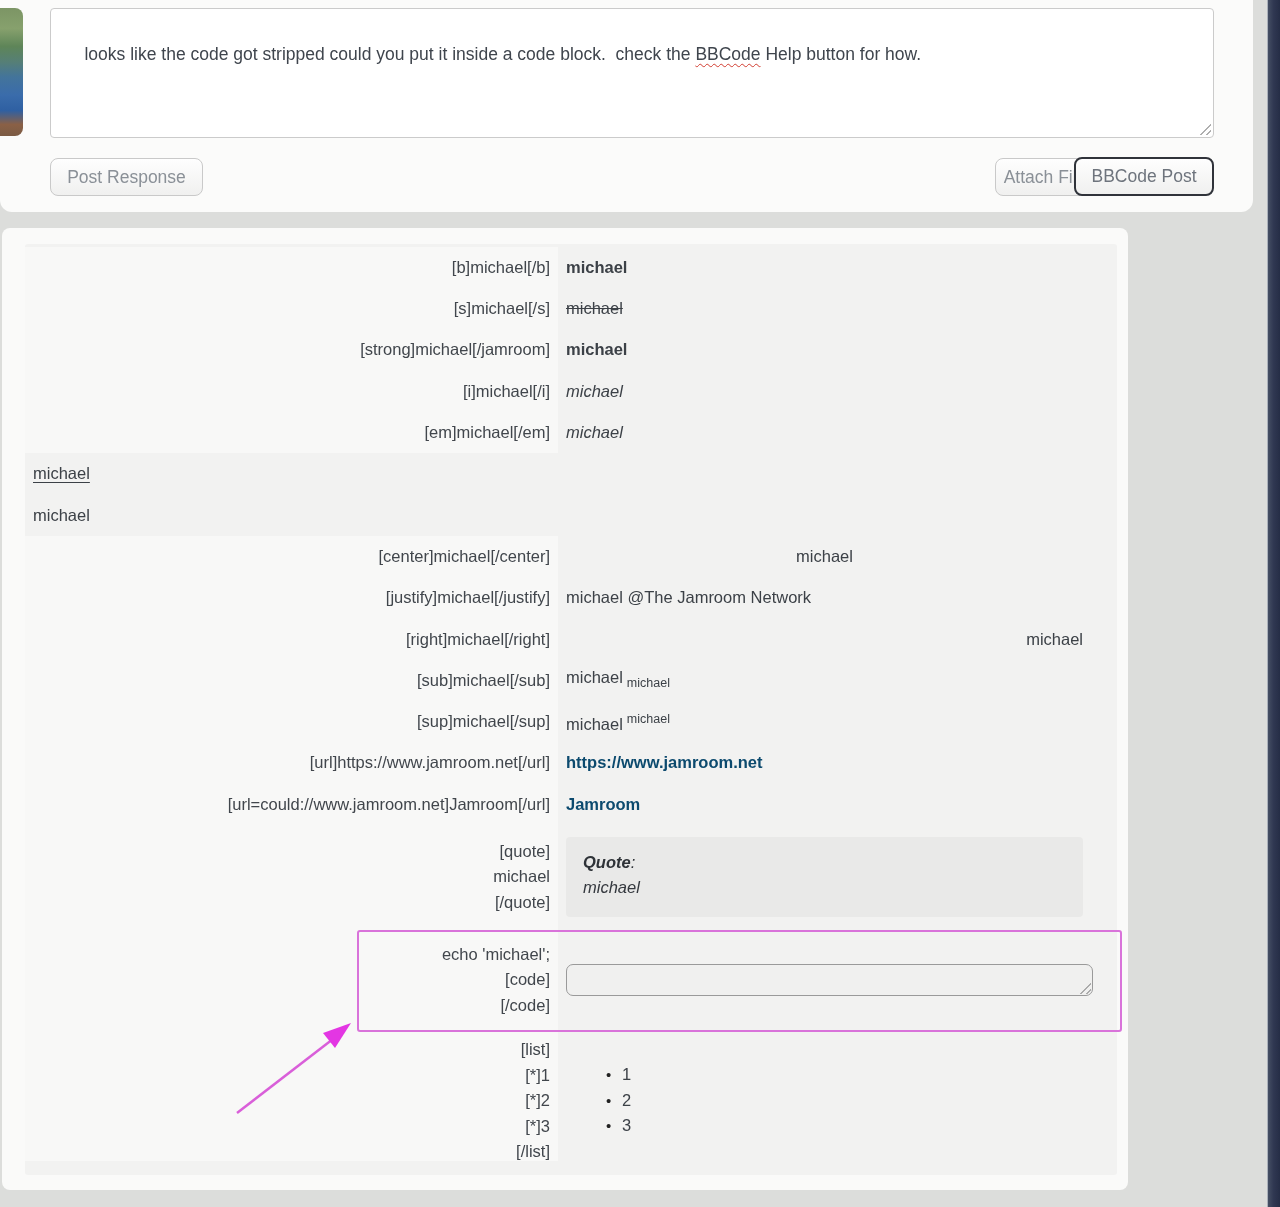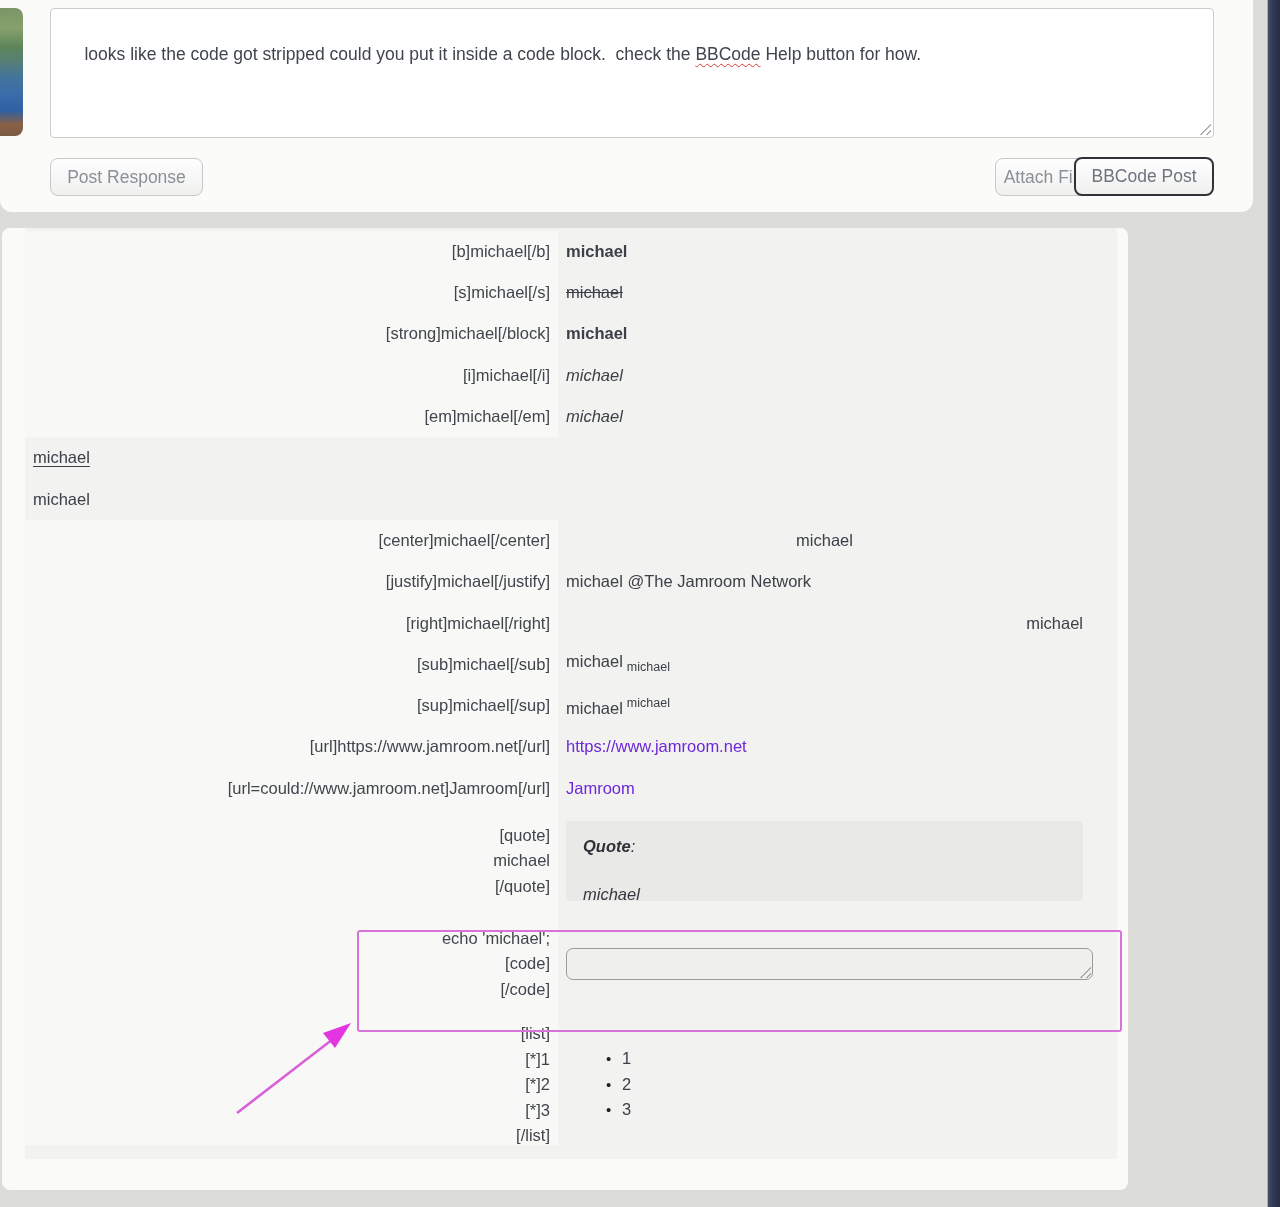--- a/index.html
+++ b/index.html
@@ -61,21 +61,21 @@
     left:1074px; top:149px; width:140px; height:39px;
     border:2px solid #30333a; color:#6e747d; border-radius:8px;
   }
 
   
   .main-card {
     position:absolute; left:2px; top:228px; width:1126px; height:962px;
     background:#fafaf9; border-radius:8px;
   }
   .bb-panel {
-    position:absolute; left:23px; top:0; width:1092px; height:931px;
+    position:absolute; left:23px; top:16px; width:1092px; height:931px;
     background:#f2f2f1; border-radius:3px; padding-top:3px;
   }
 
   .row { display:flex; width:100%; }
   .row-simple { height:41.3px; }
   .cell-l {
     width:533px; flex:0 0 533px; background:#f8f8f7;
     display:flex; flex-direction:column; justify-content:center;
     text-align:right; padding-right:8px;
     font-size:16.5px; color:#41464c; line-height:25.5px;
@@ -91,27 +91,27 @@
   .st-strike    { text-decoration:line-through; }
   .st-italic    { font-style:italic; }
   .st-underline { text-decoration:underline; text-underline-offset:3px; }
   .al-center    { text-align:center; }
   .al-right     { text-align:right; }
 
   .script-sub, .script-sup { font-size:12.5px; margin-left:4px; }
   .script-sub { vertical-align:sub; }
   .script-sup { vertical-align:super; }
 
-  .link { color:#6d28d9; cursor:pointer; }
+  .link { color:#0c4a6e; cursor:pointer;font-weight:bold; }
 
   
   .row-quote { height:104px; }
   .quote-box {
     width:100%; height:80px; background:#e9e9e8; border-radius:4px;
-    padding:13px 17px; display:flex; flex-direction:column; justify-content:flex-start;gap:23px;
+    padding:13px 17px; display:flex; flex-direction:column; justify-content:flex-start;
   }
   .quote-label { font-style:italic; font-weight:bold; color:#2f3338; line-height:24px; }
   .quote-colon { font-weight:normal; }
   .quote-body  { font-style:italic; color:#35393f; line-height:26px; }
 
   
   .row-code { height:102px; }
   .code-area {
     position:relative; width:527px; height:32px;
     background:#f0f0ef; border:1.5px solid #9a9a9a; border-radius:7px;
@@ -167,21 +167,21 @@
     </div>
 
     <div class="row row-simple">
       <div class="cell-l">[s]michael[/s]</div>
       <div class="cell-r">
           <span class="res-line st-strike">michael</span>
         </div>
     </div>
 
     <div class="row row-simple">
-      <div class="cell-l">[strong]michael[/block]</div>
+      <div class="cell-l">[strong]michael[/jamroom]</div>
       <div class="cell-r">
           <span class="res-line st-bold">michael</span>
         </div>
     </div>
 
     <div class="row row-simple">
       <div class="cell-l">[i]michael[/i]</div>
       <div class="cell-r">
           <span class="res-line st-italic">michael</span>
         </div>

